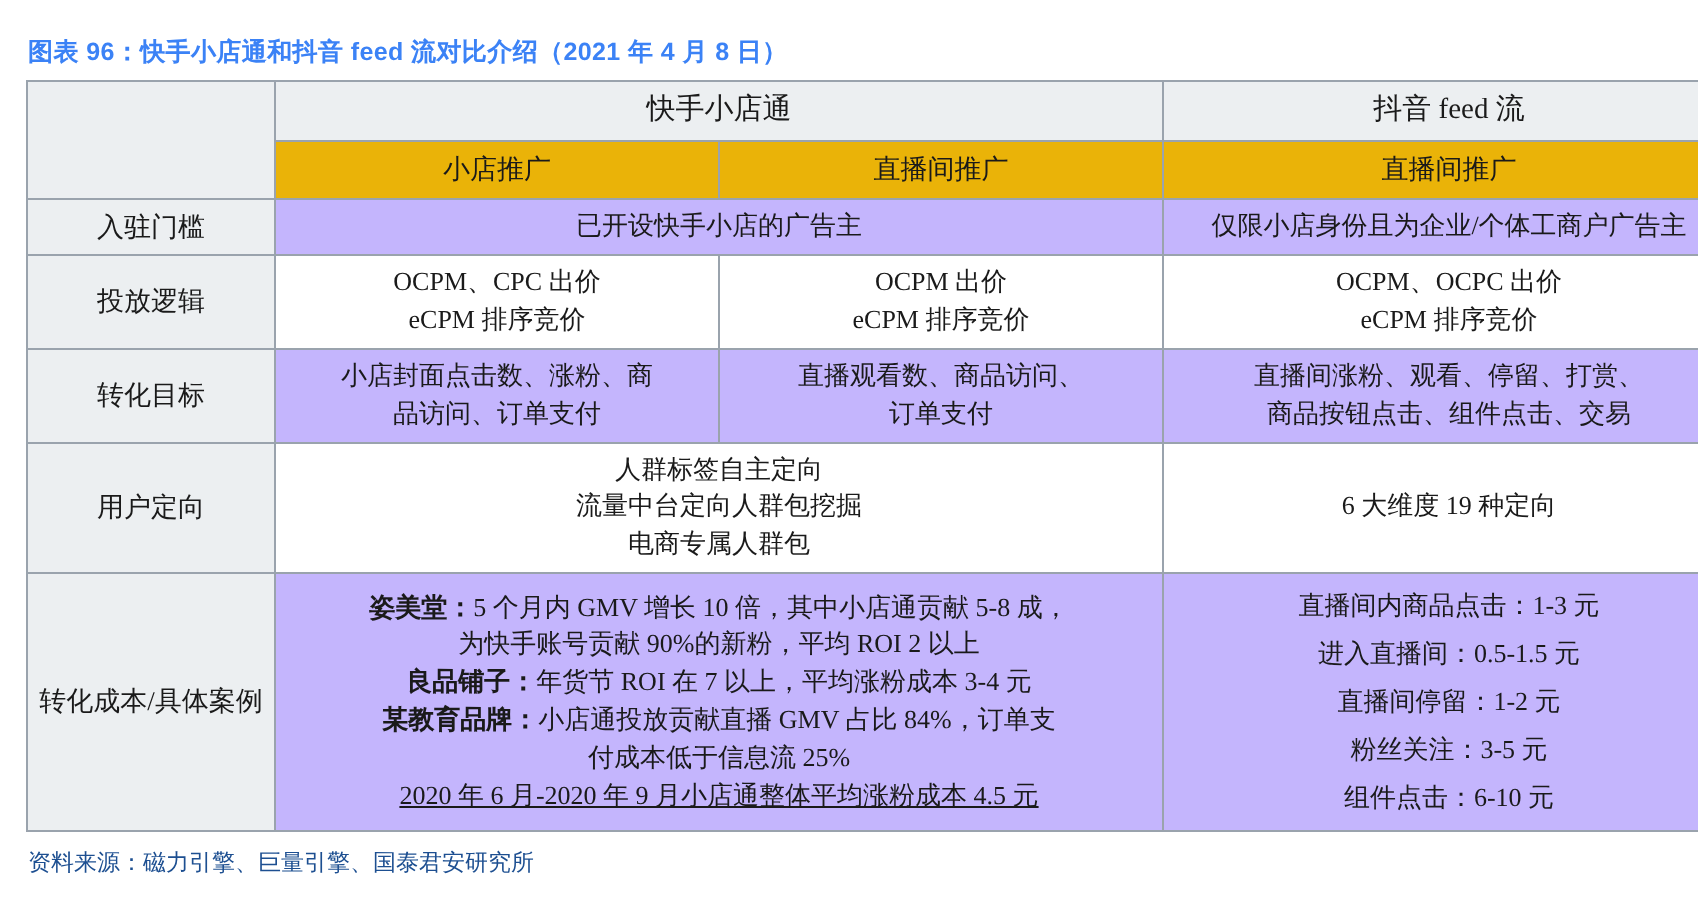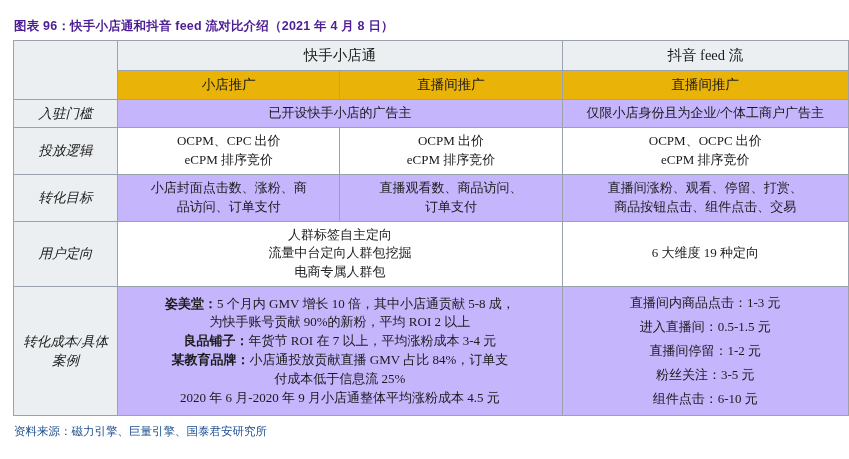--- a/index.html
+++ b/index.html
@@ -19,21 +19,21 @@
     width: 849px;
     height: 459px;
     box-sizing: border-box;
   }
   .fig-title {
     position: absolute;
     left: 14px;
     top: 18px;
     font-size: 12.5px;
     font-weight: bold;
-    color: #4c1d95;
+    color: #3b82f6;
     letter-spacing: 0.2px;
     white-space: nowrap;
     font-family: "Liberation Sans", sans-serif;
   }
   table.main {
     position: absolute;
     left: 13px;
     top: 40px;
     width: 836px;
     border-collapse: collapse;
@@ -42,27 +42,26 @@
   }
   table.main td, table.main th {
     border: 1px solid #9aa3ad;
     padding: 4px 5px;
     vertical-align: middle;
     text-align: center;
     line-height: 1.45;
     font-weight: normal;
   }
   .col-label {
-    width: 104px;
+    width: 124px;
     background: #eceff1;
     font-weight: bold;
     font-size: 13.5px;
     text-align: left;
     padding-left: 8px;
-    font-style: italic;
   }
   .col-a { width: 222px; }
   .col-b { width: 222px; }
   .col-c { width: 286px; }
 
   .hdr-cell {
     background: #eceff1;
     font-weight: bold;
     font-size: 14.5px;
     padding-top: 6px;
@@ -78,20 +77,21 @@
     padding-top: 3px;
     padding-bottom: 6px;
   }
   .row-shade td { background: #c4b5fd; }
   .row-plain td { background: #ffffff; }
   .label-shade { background: #eceff1 !important; }
   .label-plain { background: #eceff1 !important; }
 
   .cell-lines > div { white-space: nowrap; }
   .underline-txt {
+    text-decoration: underline;
   }
   .case-cell {
     text-align: center;
     font-size: 13px;
     line-height: 1.55;
     padding: 6px 6px;
   }
   .case-cell .case-line {
   }
   .case-cell .bold-name { font-weight: bold; }

